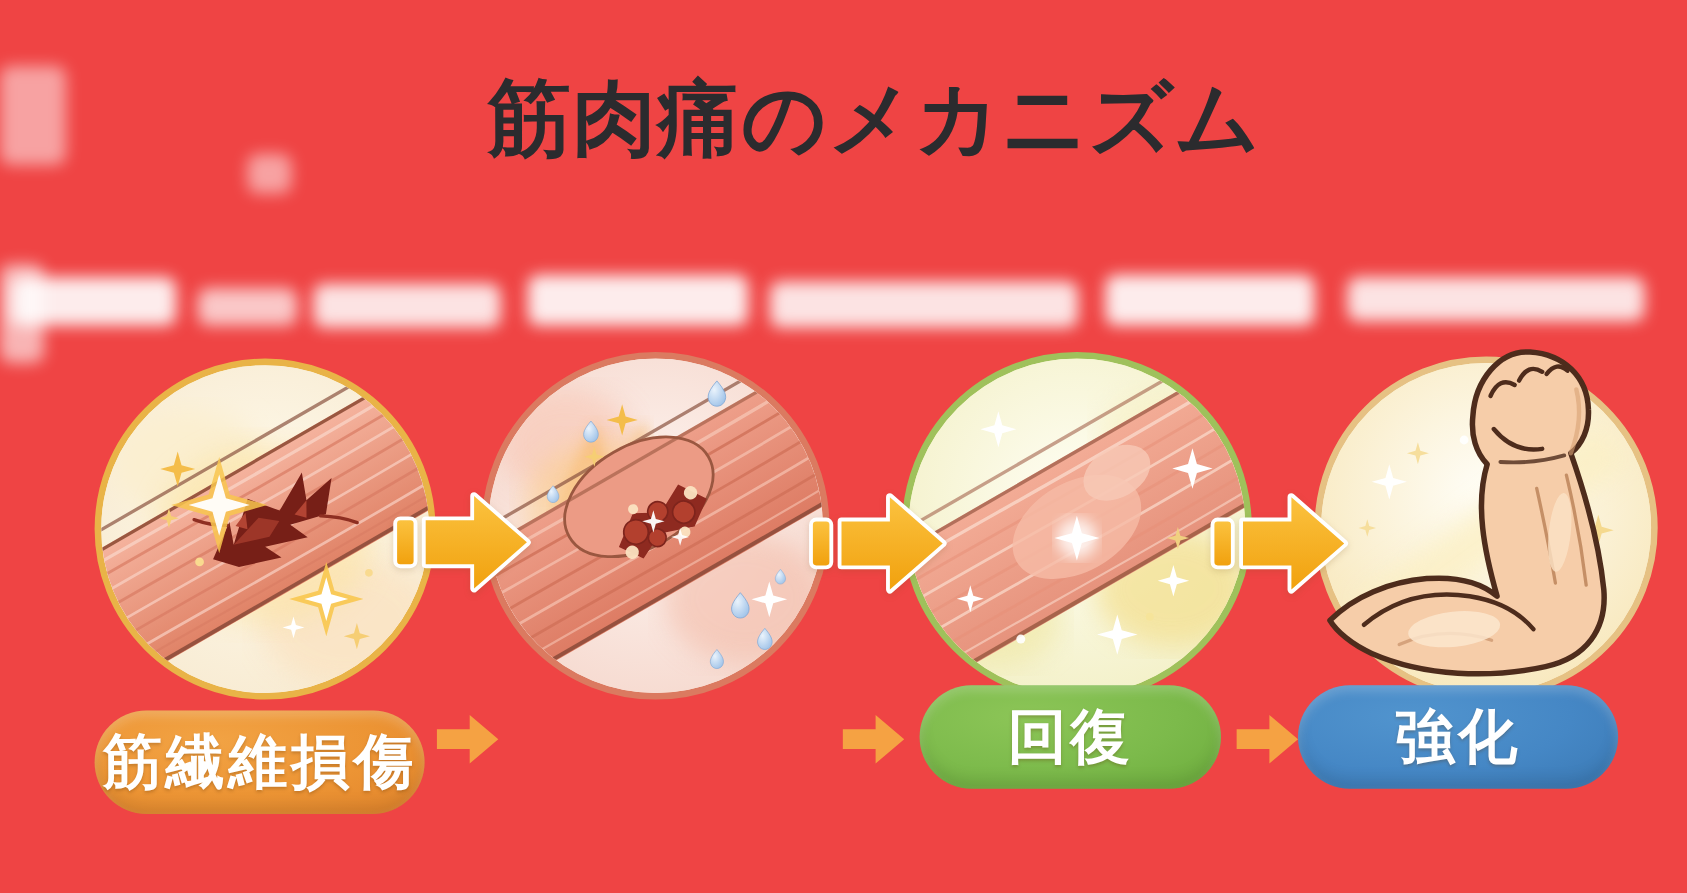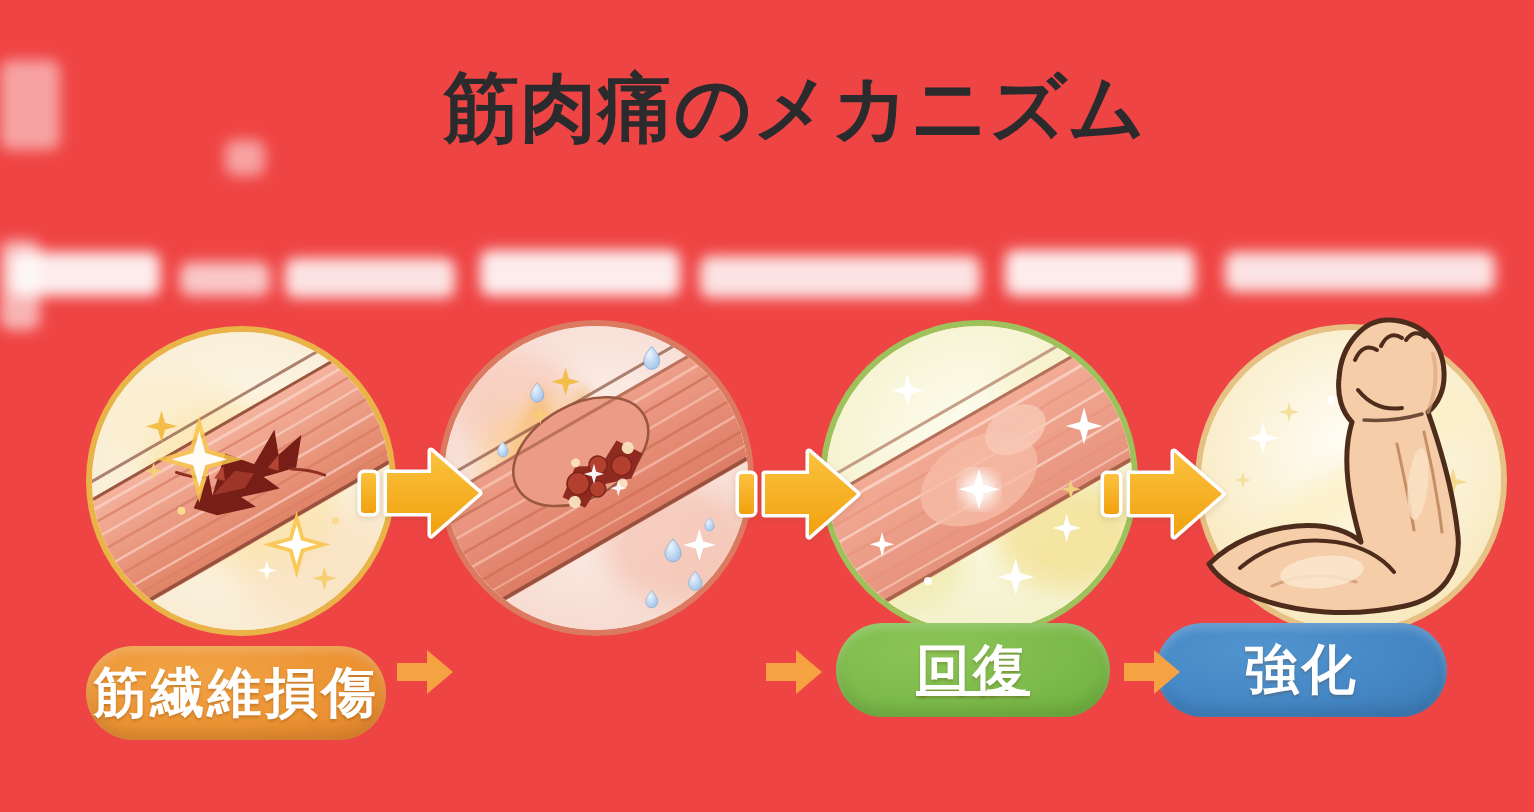--- a/index.html
+++ b/index.html
@@ -58,22 +58,22 @@
     display:flex;align-items:center;justify-content:center;
     color:#ffffff;font-size:54px;font-weight:800;letter-spacing:3px;
     text-shadow:0 2px 3px rgba(90,45,0,.28);
     box-shadow:inset 0 5px 10px rgba(255,255,255,.22), inset 0 -8px 14px rgba(0,0,0,.10);
   }
   .p1{left:86px;top:646px;width:300px;
       background:radial-gradient(ellipse at 35% 30%, #F2A344 0%, #EC9434 55%, #E1832B 100%);}
   .p2{left:470px;top:623px;width:285px;
       background:radial-gradient(ellipse at 35% 30%, #DE6156 0%, #D9554B 55%, #CE463D 100%);}
   .p3{left:836px;top:623px;width:274px;
-      background:radial-gradient(ellipse at 35% 30%, #8CC557 0%, #7CBA4B 55%, #6CAC3C 100%);text-decoration:underline;}
-  .p4{left:1156px;top:623px;width:291px;
+      background:radial-gradient(ellipse at 35% 30%, #8CC557 0%, #7CBA4B 55%, #6CAC3C 100%);}
+  .p4{left:1180px;top:623px;width:291px;
       background:radial-gradient(ellipse at 35% 30%, #5194CE 0%, #4587C5 55%, #3A78B3 100%);}
   
   .small-arrow{position:absolute;width:58px;height:48px;z-index:4;}
   .small-arrow svg{display:block;width:100%;height:100%;}
   .sa1{left:397px;top:648px;}
   .sa2{left:766px;top:648px;}
   .sa3{left:1124px;top:648px;}
 </style>
 </head>
 <body>

